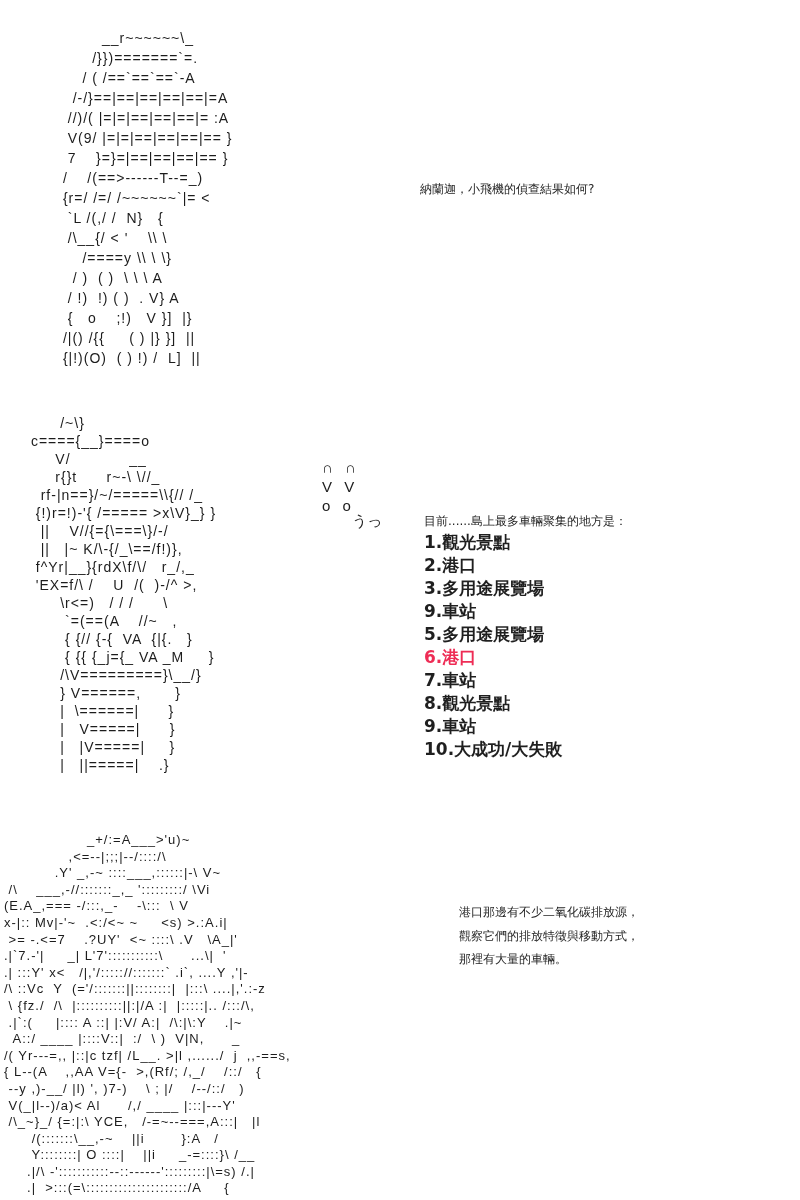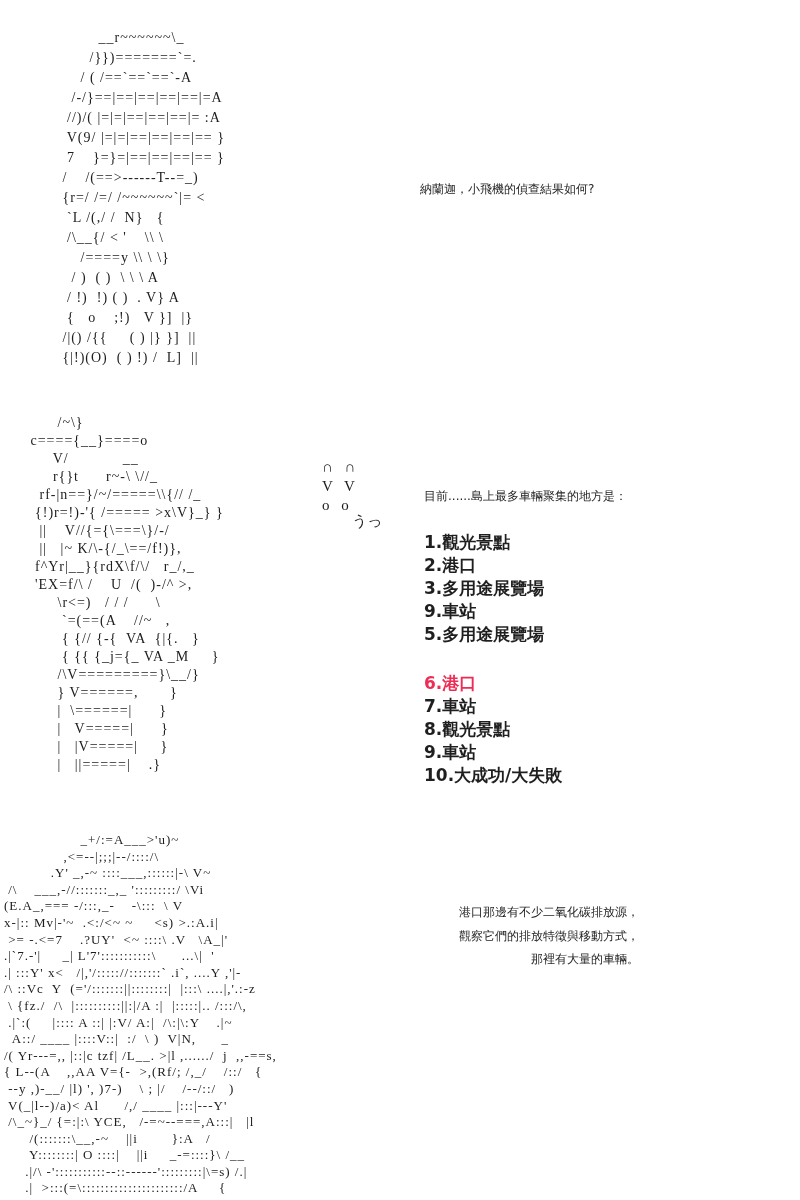--- a/index.html
+++ b/index.html
@@ -8,42 +8,42 @@
     background: #ffffff;
     position: relative;
     overflow: hidden;
     font-family: "DejaVu Sans", "Liberation Sans", sans-serif;
     color: #1f1f1f;
   }
   .panel { position: absolute; left: 0; width: 800px; }
   pre.aa {
     margin: 0;
     position: absolute;
-    font-family: Liberation Serif, serif;
+    font-family: Liberation Sans, sans-serif;
     color: #1c1c1c;
     white-space: pre;
   }
   #aa1 { left: 58px; top: 28px;  font-size: 14px; line-height: 20px;   letter-spacing: 1px; }
   #aa2 { left: 26px; top: 414px; font-size: 14px; line-height: 18px;   letter-spacing: 1px; }
   #aa3 { left: 4px;  top: 832px; font-size: 13px; line-height: 16.6px; letter-spacing: 1px; }
   #creature { left: 322px; top: 458px; font-size: 15px; line-height: 19px; letter-spacing: 4px; }
   .creature-caption {
     position: absolute; left: 352px; top: 512px;
     font-size: 15px; color: #1c1c1c; text-align: center;
   }
   .dialogue {
     position: absolute;
     font-size: 12px;
     color: #1f1f1f;
     white-space: pre-line;
     line-height: 23.5px;
   }
   #dialogue1 { left: 420px; top: 178px; }
-  #dialogue2-heading { left: 424px; top: 485px; }
-  #dialogue3 { left: 459px; top: 901px; text-align: right; }
+  #dialogue2-heading { left: 424px; top: 510px; }
+  #dialogue3 { left: 459px; top: 901px; }
   .options-list {
     position: absolute; left: 424px; top: 531px;
     font-size: 17px; line-height: 23px; font-weight: bold;
   }
   .option-row { height: 23px; }
 </style>
 </head>
 <body>
 
 <div>
@@ -94,21 +94,21 @@
 V V
 o o</pre>
     <div class="creature-caption">うっ</div>
     <div class="dialogue" id="dialogue2-heading">目前......島上最多車輛聚集的地方是：</div>
     <div class="options-list">
       <div class="option-row">1.觀光景點</div>
       <div class="option-row">2.港口</div>
       <div class="option-row">3.多用途展覽場</div>
       <div class="option-row">9.車站</div>
       <div class="option-row">5.多用途展覽場</div>
-      <div class="option-row" style="color: rgb(238, 44, 85); margin-top: 26px;">6.港口</div>
+      <div class="option-row" style="color: rgb(238, 44, 85);">6.港口</div>
       <div class="option-row">7.車站</div>
       <div class="option-row">8.觀光景點</div>
       <div class="option-row">9.車站</div>
       <div class="option-row">10.大成功/大失敗</div>
     </div>
   </section>
 
   <section class="panel">
     <pre class="aa" id="aa3">                  _+/:=A___&gt;'u)~
               ,&lt;=--|;;;|--/::::/\

